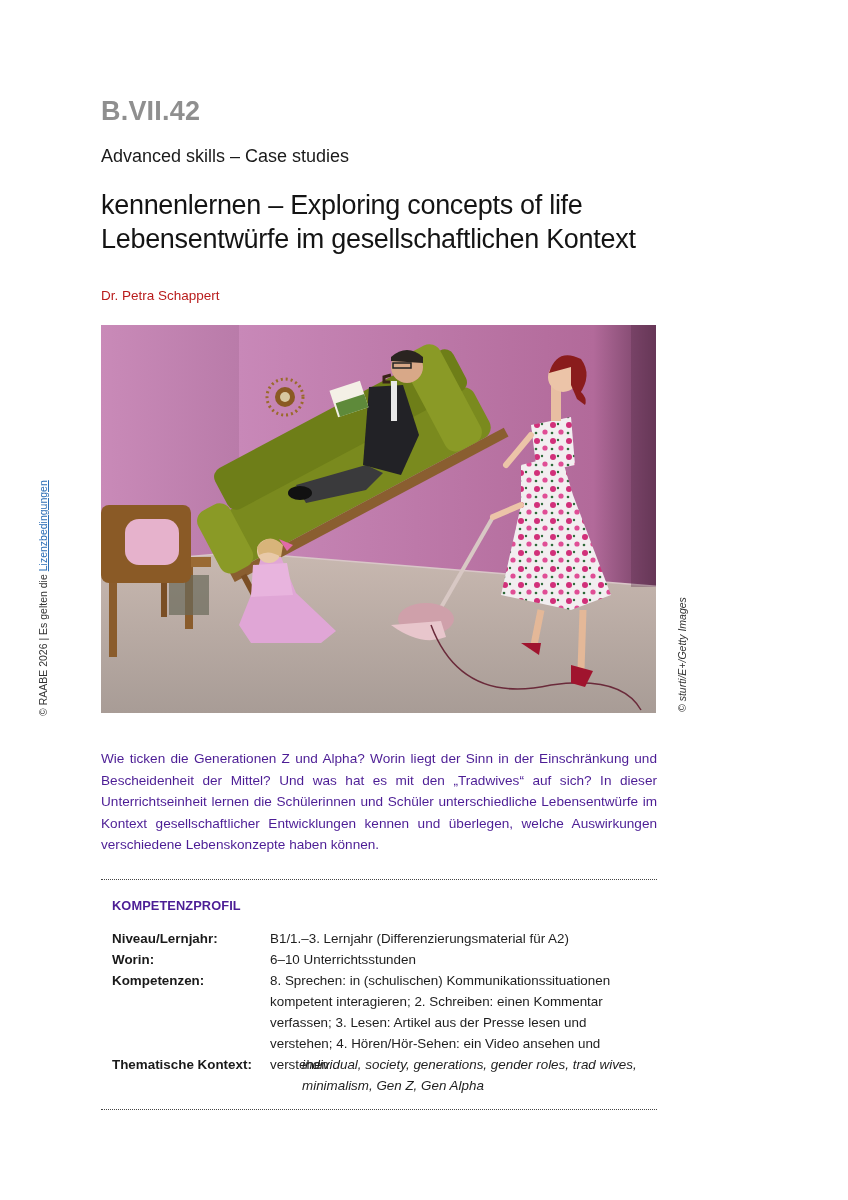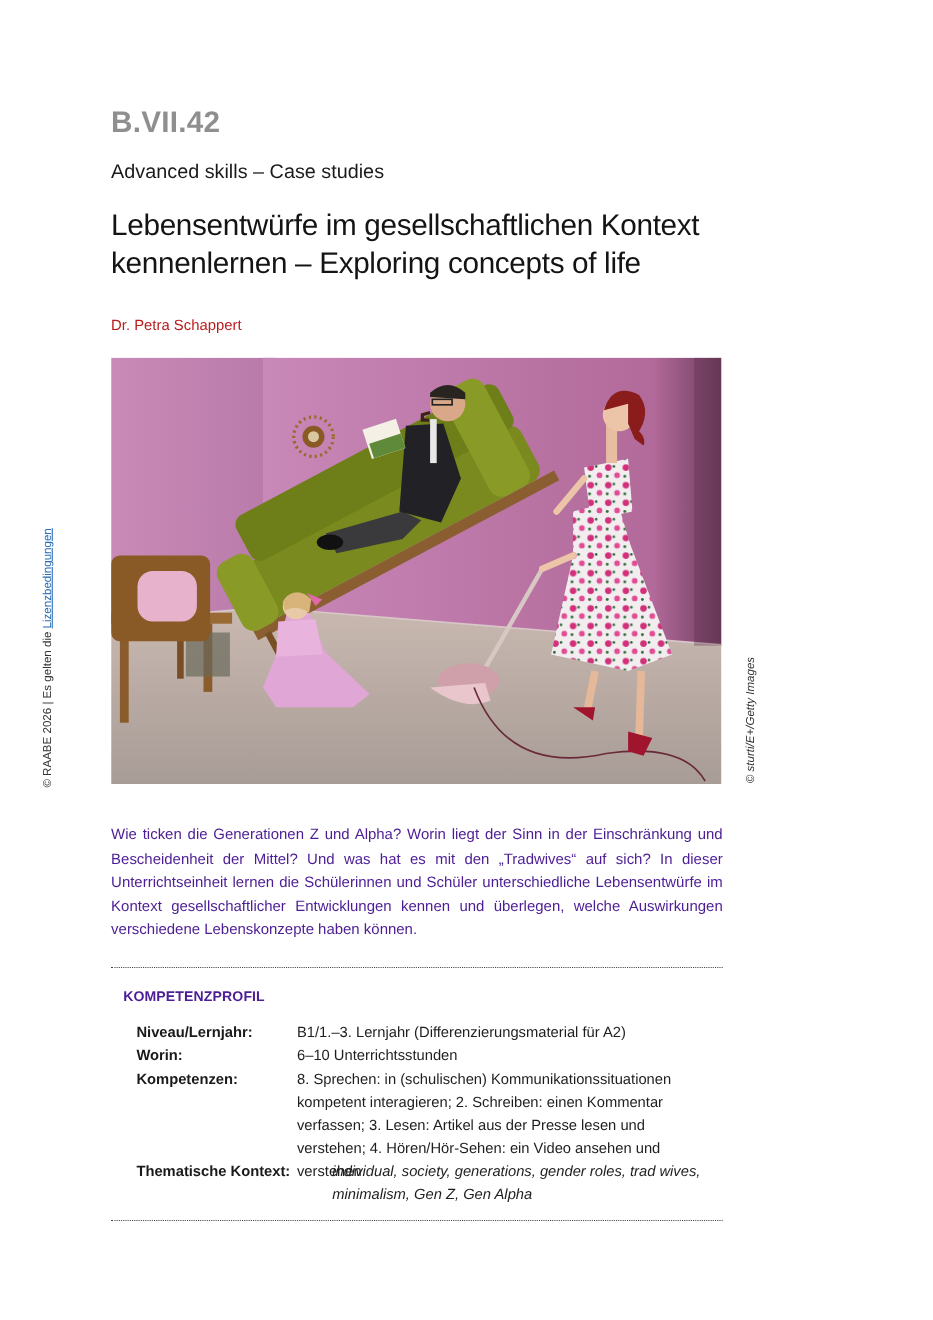--- a/index.html
+++ b/index.html
@@ -19,32 +19,32 @@
   .credit { position: absolute; left: 676px; top: 712px; transform-origin: 0 0;
             transform: rotate(-90deg); font-size: 10.5px; font-style: italic; color: #333;
             white-space: nowrap; }
   .intro { position: absolute; left: 101px; top: 748px; width: 556px; font-size: 13.6px;
            line-height: 21.6px; text-align: justify; color: #4c1d95; }
   .rule { position: absolute; left: 101px; width: 556px; height: 0;
           border-top: 1.5px dotted #444; }
   .profile-head { position: absolute; left: 112px; top: 898px; font-size: 12.8px;
                   font-weight: bold; color: #4c1d95; letter-spacing: 0.1px; }
   .prow { position: absolute; left: 112px; width: 540px; font-size: 13.4px; line-height: 21px; }
-  .prow .lbl { position: absolute; left: 0; top: 0; width: 158px; font-weight: bold; color: #1a1a1a; margin-left: 12px; }
+  .prow .lbl { position: absolute; left: 0; top: 0; width: 158px; font-weight: bold; color: #1a1a1a; }
   .prow .val { position: absolute; left: 158px; top: 0; width: 370px; color: #1e1e1e; }
   .prow .val.it { font-style: italic; margin-left: 32px; }
 </style>
 </head>
 <body>
 
 <div class="code">B.VII.42</div>
 <div class="series">Advanced skills – Case studies</div>
 <div class="title">
+  <div>kennenlernen – Exploring concepts of life</div>
   <div>Lebensentwürfe im gesellschaftlichen Kontext</div>
-  <div>kennenlernen – Exploring concepts of life</div>
 </div>
 <div class="author">Dr. Petra Schappert</div>
 
 <div class="photo">
   <svg width="555" height="388" viewBox="0 0 555 388" xmlns="http://www.w3.org/2000/svg">
     <defs>
       <linearGradient id="wallL" x1="0" y1="0" x2="1" y2="0">
         <stop offset="0" stop-color="#c98ab8"></stop>
           <stop offset="1" stop-color="#b87aa8"></stop>
       </linearGradient>

